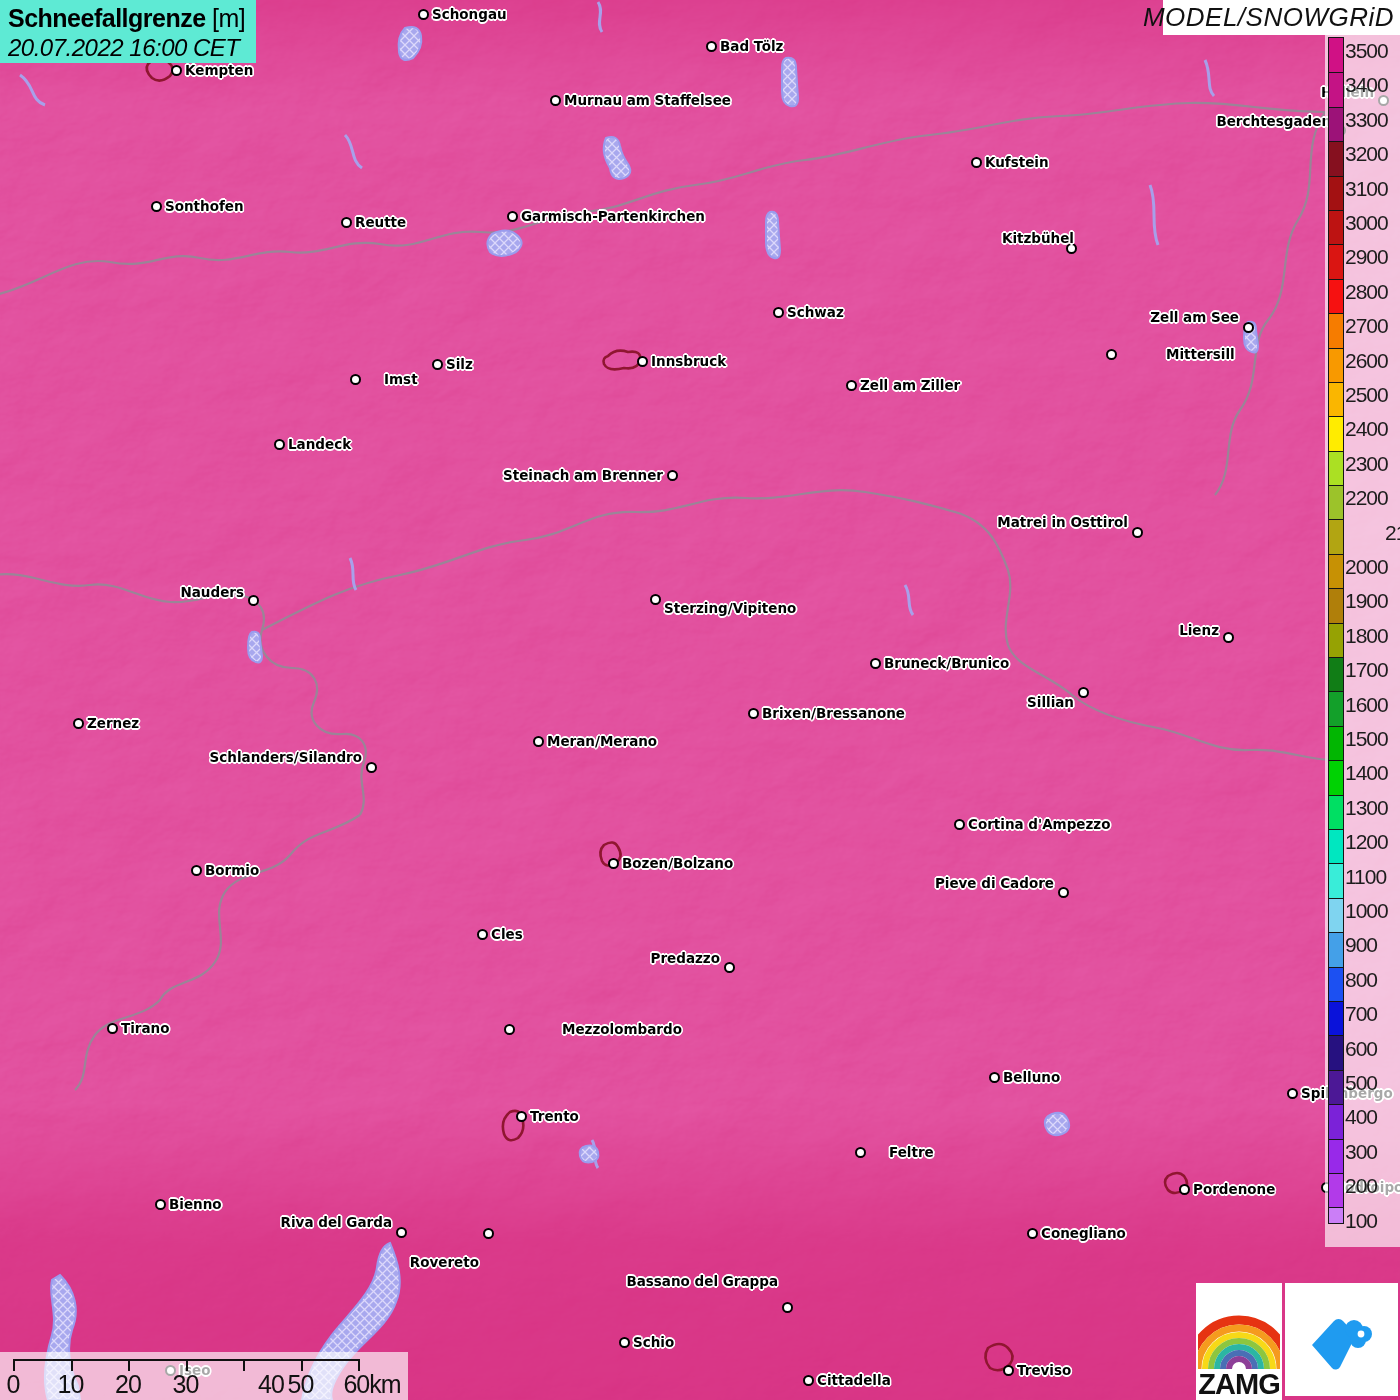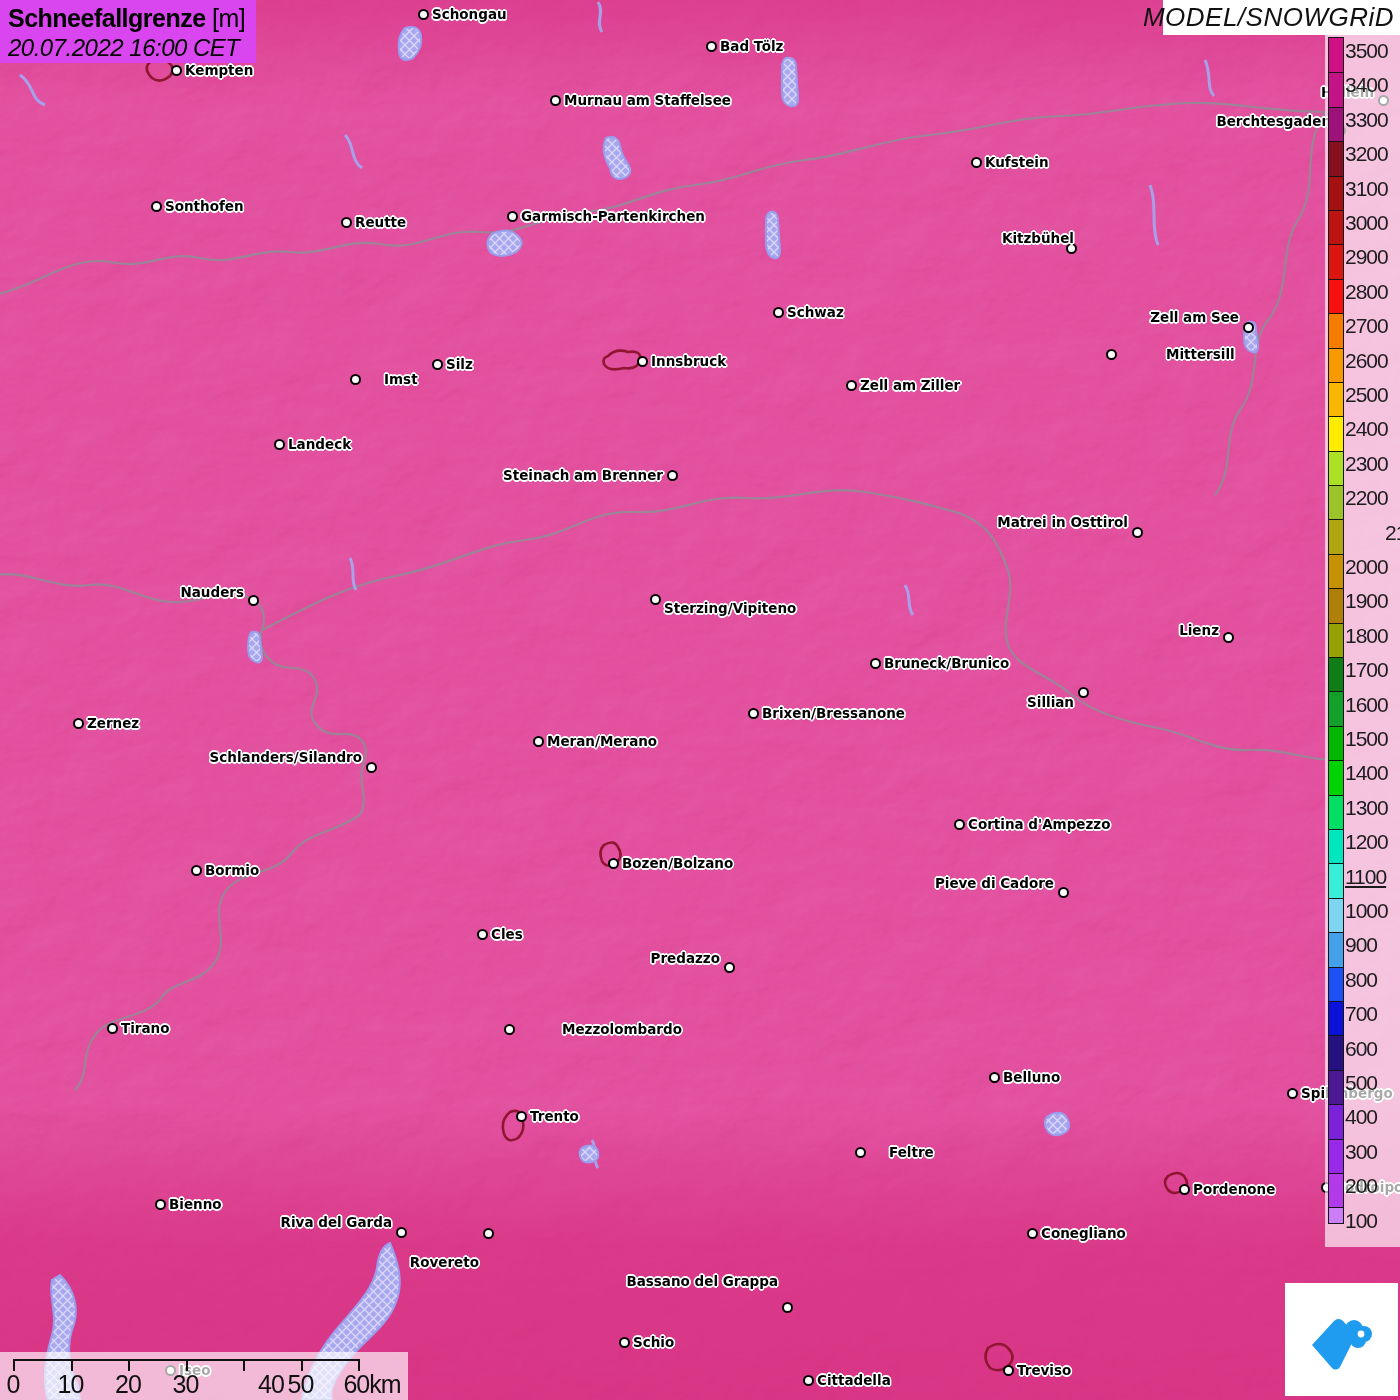--- a/index.html
+++ b/index.html
@@ -14,21 +14,21 @@
   
   .city-dot{position:absolute;width:11px;height:11px;border-radius:50%;
     background:#fff;border:2.5px solid #000;box-sizing:border-box;z-index:2;}
   .city-label{position:absolute;white-space:nowrap;z-index:2;height:18px;line-height:18px;
     font-family:"DejaVu Sans",sans-serif;font-weight:bold;font-size:13.5px;color:#000;
     text-shadow:-1.6px 0 #fff,1.6px 0 #fff,0 -1.6px #fff,0 1.6px #fff,
                 -1.2px -1.2px #fff,1.2px -1.2px #fff,-1.2px 1.2px #fff,1.2px 1.2px #fff;}
   
   .wash{position:absolute;background:rgba(255,255,255,.66);z-index:4;}
   
-  #title-box{position:absolute;left:0;top:0;width:256px;height:63px;background:#d946ef;z-index:6;
+  #title-box{position:absolute;left:0;top:0;width:256px;height:63px;background:#5eead4;z-index:6;
     padding:4px 8px 0 8px;box-sizing:border-box;color:#000;}
   #title-line1{font-size:25px;font-weight:bold;letter-spacing:-.5px;}
   #title-line1 .unit{font-weight:normal;}
   #title-line2{font-size:24px;font-style:italic;letter-spacing:-.5px;margin-top:1px;}
   
   #model-box{position:absolute;right:0;top:0;width:237px;height:35px;background:#fff;z-index:6;
     display:flex;align-items:center;justify-content:flex-end;padding-right:6px;box-sizing:border-box;}
   #model-label{font-size:26px;font-style:italic;color:#111;letter-spacing:.5px;}
   
   #legend-swatches{position:absolute;left:1328px;top:37px;width:14px;z-index:6;
@@ -284,21 +284,21 @@
       <div class="legend-num" style="top: 521.6px; padding-left: 40px;">2100</div>
       <div class="legend-num" style="top: 556px;">2000</div>
       <div class="legend-num" style="top: 590.4px;">1900</div>
       <div class="legend-num" style="top: 624.8px;">1800</div>
       <div class="legend-num" style="top: 659.2px;">1700</div>
       <div class="legend-num" style="top: 693.6px;">1600</div>
       <div class="legend-num" style="top: 728px;">1500</div>
       <div class="legend-num" style="top: 762.4px;">1400</div>
       <div class="legend-num" style="top: 796.8px;">1300</div>
       <div class="legend-num" style="top: 831.2px;">1200</div>
-      <div class="legend-num" style="top: 865.6px; text-decoration: underline;">1100</div>
+      <div class="legend-num" style="top: 865.6px;">1100</div>
       <div class="legend-num" style="top: 900px;">1000</div>
       <div class="legend-num" style="top: 934.4px;">900</div>
       <div class="legend-num" style="top: 968.8px;">800</div>
       <div class="legend-num" style="top: 1003.2px;">700</div>
       <div class="legend-num" style="top: 1037.6px;">600</div>
       <div class="legend-num" style="top: 1072px;">500</div>
       <div class="legend-num" style="top: 1106.4px;">400</div>
       <div class="legend-num" style="top: 1140.8px;">300</div>
       <div class="legend-num" style="top: 1175.2px;">200</div>
       <div class="legend-num" style="top: 1209.6px;">100</div>
@@ -327,20 +327,34 @@
       <span>Schneefallgrenze</span>
       <span class="unit">[m]</span>
     </div>
     <div id="title-line2">20.07.2022 16:00 CET</div>
   </div>
 
   <div id="model-box">
     <span id="model-label">MODEL/SNOWGRiD</span>
   </div>
 
+  <div id="zamg-box">
+    <svg width="82" height="80" viewBox="0 0 82 80">
+      <g fill="none" stroke-linecap="butt">
+        <path d="M-8,80 A49,49 0 0 1 90,80" stroke="#e63312" stroke-width="9"></path>
+        <path d="M0,80 A41,41 0 0 1 82,80" stroke="#f59b1e" stroke-width="7"></path>
+        <path d="M7,80 A34,34 0 0 1 75,80" stroke="#f7d917" stroke-width="6"></path>
+        <path d="M13,80 A28,28 0 0 1 69,80" stroke="#8dc63f" stroke-width="6"></path>
+        <path d="M19,80 A22,22 0 0 1 63,80" stroke="#2bb6a3" stroke-width="6"></path>
+        <path d="M25,80 A16,16 0 0 1 57,80" stroke="#4a6fb5" stroke-width="6"></path>
+        <path d="M31,80 A10,10 0 0 1 51,80" stroke="#8d3f98" stroke-width="6"></path>
+      </g>
+    </svg>
+    <div id="zamg-text">ZAMG</div>
+  </div>
 
   <div id="partner-box">
     <svg width="76" height="66" viewBox="0 0 76 66">
       <g fill="#1f9bf0">
         <path d="M8,38 L30,14 a6,6 0 0 1 9,0 L52,28 L36,60 a5,5 0 0 1 -8,1 Z"></path>
         <circle cx="50" cy="22" r="9"></circle>
         <circle cx="60" cy="27" r="8"></circle>
         <circle cx="54" cy="33" r="8"></circle>
       </g>
       <circle cx="57" cy="27" r="3.4" fill="#fff"></circle>

